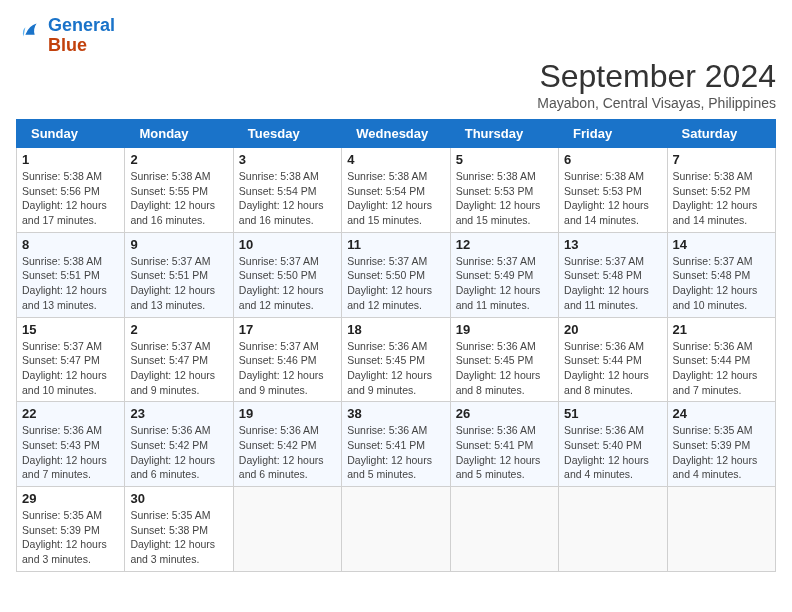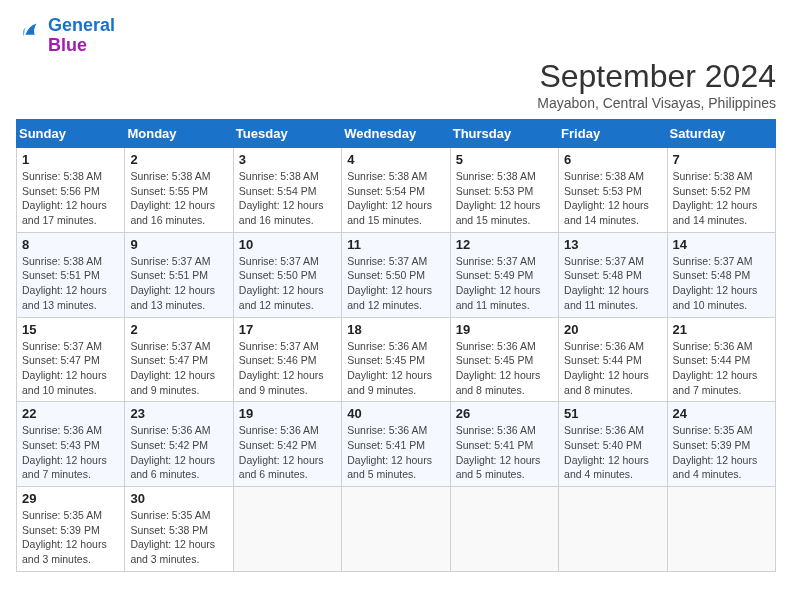--- a/index.html
+++ b/index.html
@@ -48,21 +48,21 @@
       color: #555;
     }
     table {
       width: 100%;
       border-collapse: collapse;
       font-size: 11px;
     }
     thead tr th {
       background: #1a73c9;
       color: #fff;
-      padding: 6px 2px;
+      padding: 6px 14px;
       text-align: left;
       font-size: 13px;
       font-weight: bold;
       border: 1px solid #1a73c9;
     }
     tbody tr td {
       border: 1px solid #d0d0d0;
       vertical-align: top;
       padding: 4px 5px;
       width: 14.28%;
@@ -92,21 +92,21 @@
 <body>
 
 <div class="header">
   <div class="logo">
     <svg class="logo-bird" viewBox="0 0 30 30">
       <path d="M10 20 Q14 10 22 8 Q18 14 20 20" fill="#1a73c9"></path>
       <path d="M8 22 Q6 16 10 12" fill="#5ab0f0"></path>
     </svg>
     <div class="logo-text">
       <span>General</span><br>
-      <span style="color:#a21caf">Blue</span>
+      <span style="color:#c2410c">Blue</span>
     </div>
   </div>
   <div class="title-block">
     <div class="month-title">September 2024</div>
     <div class="location">Mayabon, Central Visayas, Philippines</div>
   </div>
 </div>
 
 <table>
   <thead>
@@ -290,21 +290,21 @@
 and 6 minutes.</div>
         </td>
         <td>
           <span class="day-num">19</span>
           <div class="day-info" style="white-space: pre-line;">Sunrise: 5:36 AM
 Sunset: 5:42 PM
 Daylight: 12 hours
 and 6 minutes.</div>
         </td>
         <td>
-          <span class="day-num">40</span>
+          <span class="day-num">38</span>
           <div class="day-info" style="white-space: pre-line;">Sunrise: 5:36 AM
 Sunset: 5:41 PM
 Daylight: 12 hours
 and 5 minutes.</div>
         </td>
         <td>
           <span class="day-num">26</span>
           <div class="day-info" style="white-space: pre-line;">Sunrise: 5:36 AM
 Sunset: 5:41 PM
 Daylight: 12 hours

